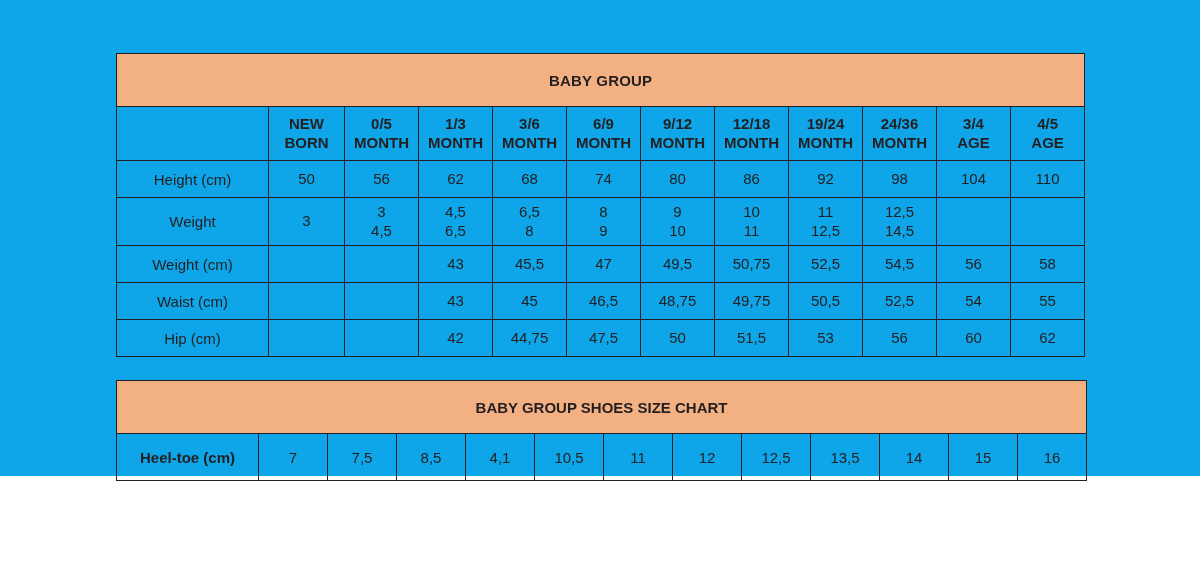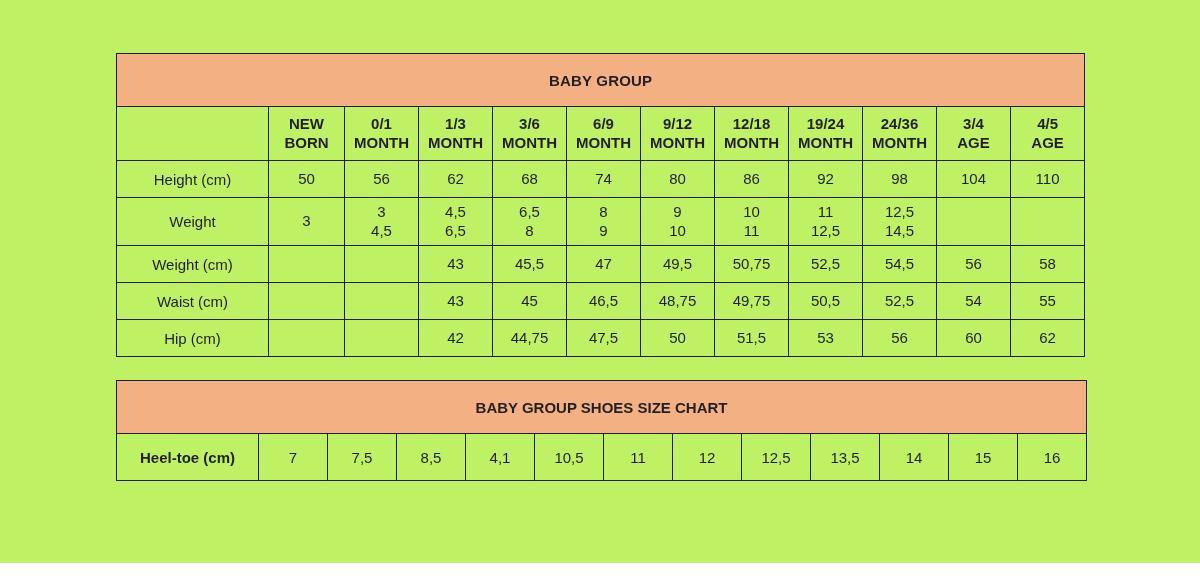--- a/index.html
+++ b/index.html
@@ -7,22 +7,22 @@
     margin: 0;
     padding: 0;
     width: 1200px;
     height: 582px;
     background: #ffffff;
     font-family: "Liberation Sans", sans-serif;
   }
   .page {
     position: relative;
     width: 1200px;
-    height: 563px;
-    background: #bef264;
+    height: 476px;
+    background: #0ea5e9;
   }
 
   
   .size-table {
     position: absolute;
     border-collapse: collapse;
     table-layout: fixed;
   }
   #table-baby-group {
     left: 116px;
@@ -130,21 +130,21 @@
       <tr>
         <td class="title-cell" colspan="12">BABY GROUP</td>
       </tr>
       <tr>
         <td class="hdr-cell blank"></td>
         <td class="hdr-cell">
           <span>NEW</span>
           <span>BORN</span>
         </td>
         <td class="hdr-cell">
-          <span>0/1</span>
+          <span>0/5</span>
           <span>MONTH</span>
         </td>
         <td class="hdr-cell">
           <span>1/3</span>
           <span>MONTH</span>
         </td>
         <td class="hdr-cell">
           <span>3/6</span>
           <span>MONTH</span>
         </td>

